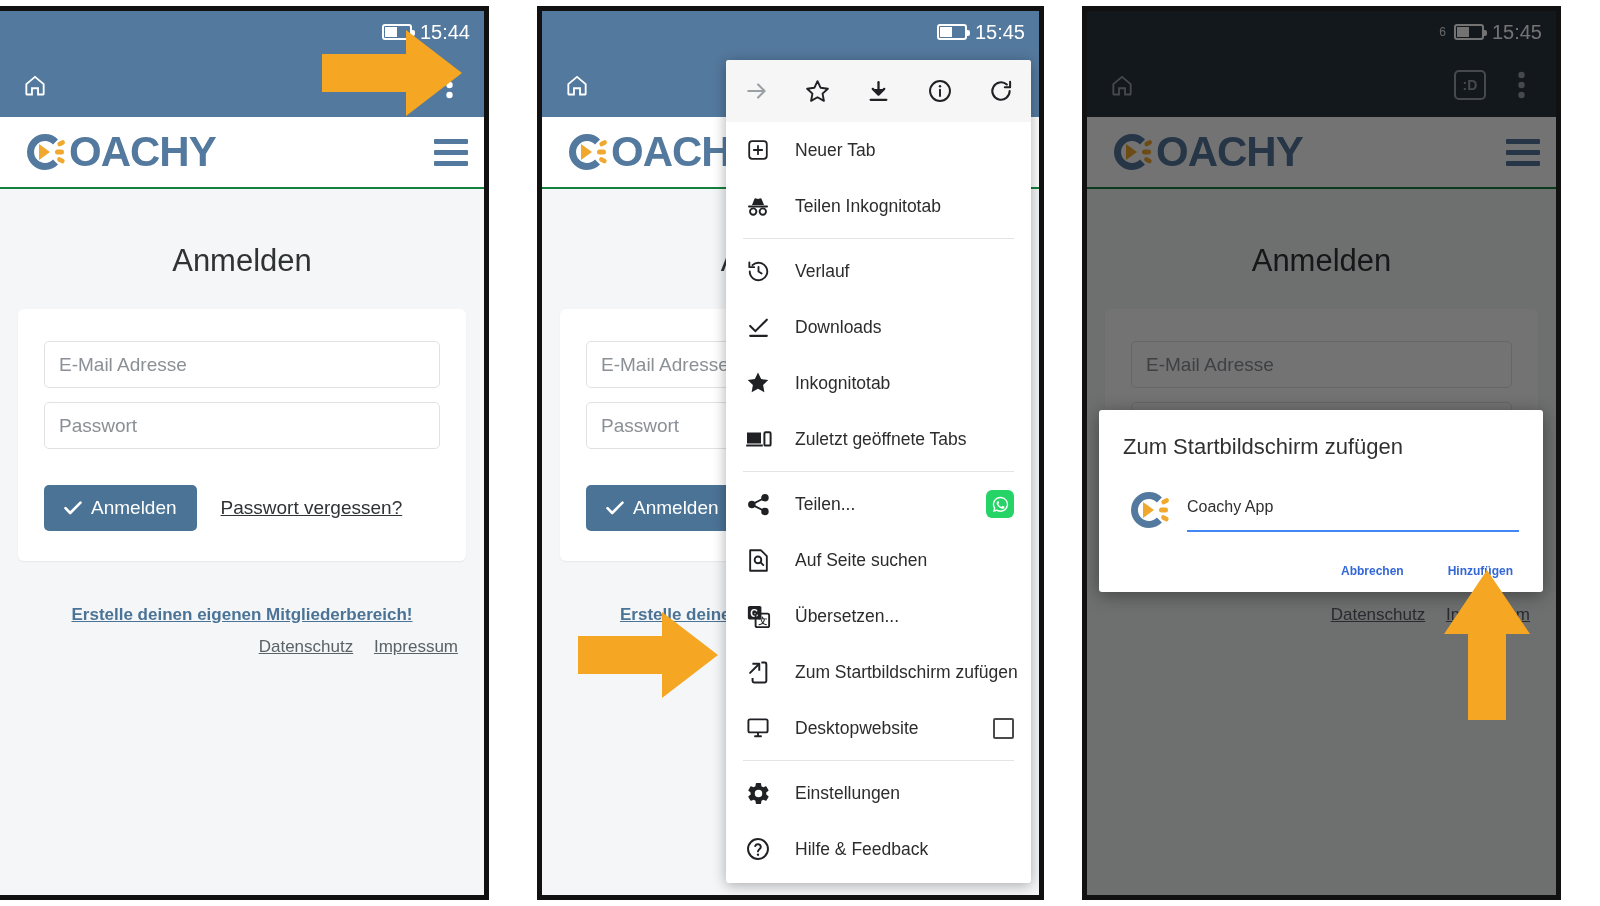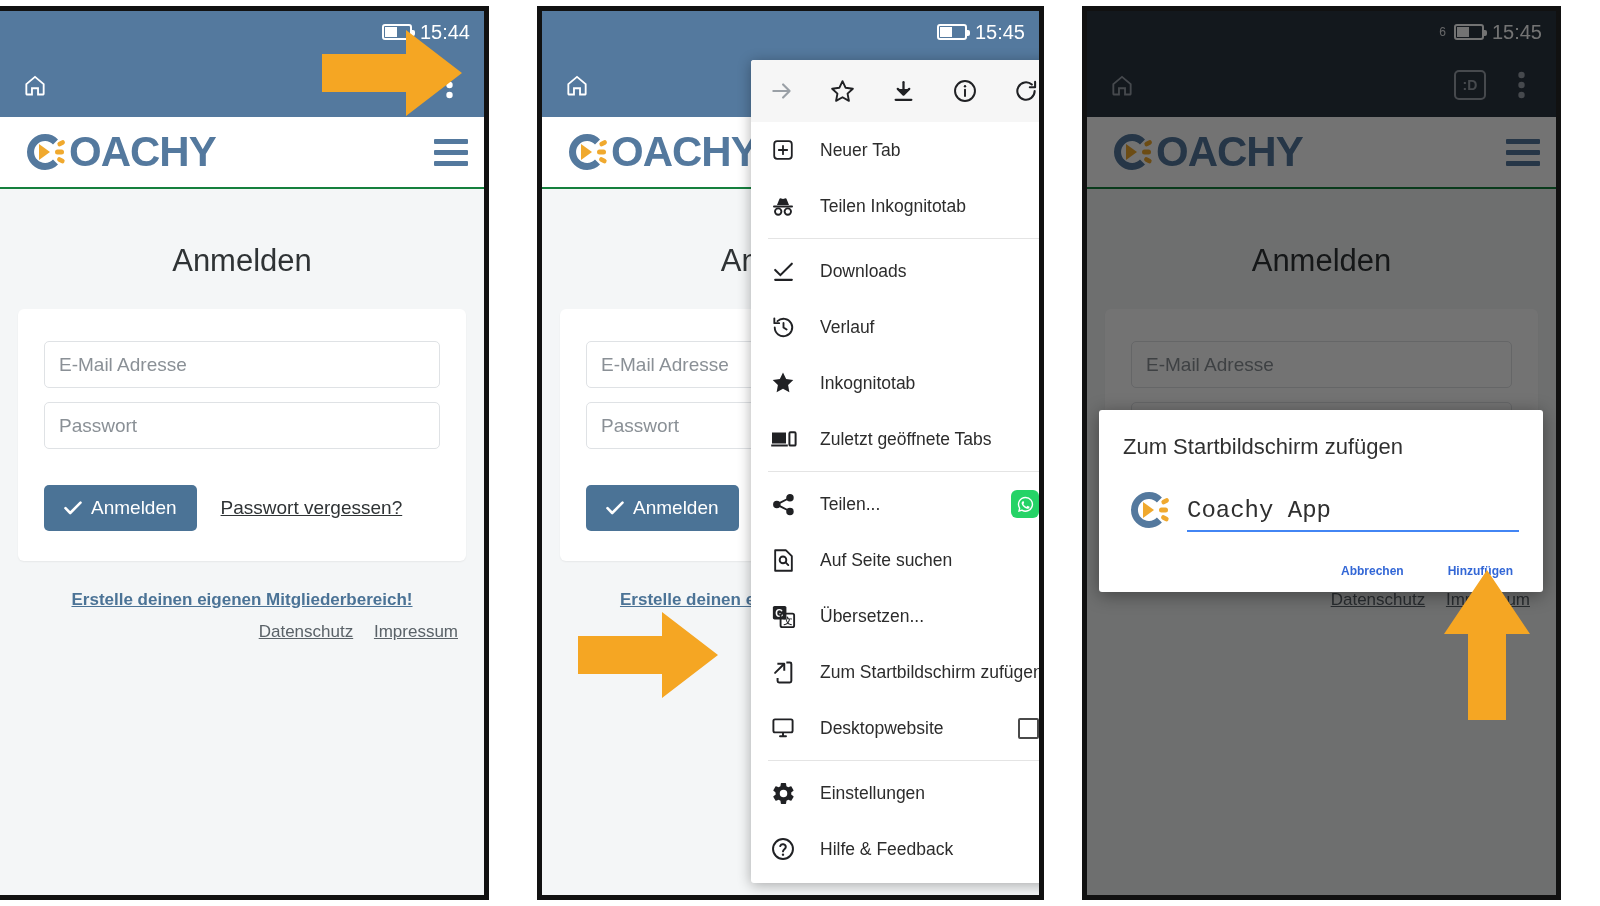--- a/index.html
+++ b/index.html
@@ -114,21 +114,21 @@
     font-size: 19px;
     display: flex; align-items: center; gap: 9px;
     cursor: pointer;
     font-family: "Liberation Sans", sans-serif;
   }
   .lnk-forgot {
     color: #2f3335; font-size: 19px;
     text-decoration: underline; cursor: pointer;
     white-space: nowrap;
   }
-  .footer-area { margin-top: 29px; padding: 0 18px; text-align: center; }
+  .footer-area { margin-top: 44px; padding: 0 18px; text-align: center; }
   .lnk-create {
     display: block; text-align: center;
     color: #4b7396; font-size: 17px; font-weight: bold;
     text-decoration: underline; cursor: pointer;
     white-space: nowrap;
   }
   .legal {
     margin-top: 12px; text-align: right; padding-right: 8px;
     font-size: 17px;
   }
@@ -138,21 +138,20 @@
   .chrome-menu {
     position: absolute;
     left: 184px; top: 49px;
     width: 305px;
     background: #ffffff;
     border-radius: 3px;
     box-shadow: 0 2px 14px rgba(0,0,0,.32);
     z-index: 40;
     padding-bottom: 6px;
     overflow: hidden;
-    margin-left: 25px;
   }
   .cm-toprow {
     display: flex; align-items: center; justify-content: space-around;
     height: 62px; background: #f6f6f6;
   }
   .cm-toprow .icon-btn { width: 42px; height: 42px; }
   .cm-item {
     display: flex; align-items: center;
     height: 56px; padding: 0 0 0 17px;
     font-size: 17.5px; color: #2c2c2c;
@@ -183,22 +182,22 @@
     box-shadow: 0 3px 18px rgba(0,0,0,.4);
     z-index: 50;
     padding: 24px 24px 14px 24px;
   }
   .dlg-title { font-size: 22px; color: #313131; margin-bottom: 28px; }
   .dlg-row { display: flex; align-items: flex-end; gap: 16px; padding-left: 4px; }
   .dlg-icon { width: 44px; height: 44px; flex: 0 0 44px; display:flex; align-items:center; justify-content:center; }
   .dlg-input {
     flex: 1 1 auto;
     border-bottom: 2px solid #4285f4;
-    padding-bottom: 6px;
-    font-size: 24px; color: #2f2f2f; font-family: Liberation Mono, monospace;
+    padding-bottom: 14px;
+    font-size: 16px; color: #2f2f2f;
   }
   .dlg-actions { display: flex; justify-content: flex-end; gap: 44px; margin-top: 32px; padding-right: 6px; }
   .dlg-btn { color: #3367d6; font-size: 12px; font-weight: bold; cursor: pointer; }
 
   
   .arrow { position: absolute; z-index: 60; pointer-events: none; }
   #arrow1 { left: 322px; top: 30px;  width: 140px; height: 86px; }
   #arrow2 { left: 578px; top: 612px; width: 140px; height: 86px; }
   #arrow3 { left: 1444px; top: 570px; width: 86px; height: 150px; }
 </style>
@@ -381,37 +380,37 @@
             <circle cx="17.8" cy="17.6" r="3.2" fill="none" stroke="#202124" stroke-width="1.9"></circle>
           </svg>
         </span>
         <span class="cm-label">Teilen Inkognitotab</span>
       </div>
 
       <div class="cm-sep"></div>
 
       <div class="cm-item">
         <span class="cm-ico">
-          <svg width="25" height="25" viewBox="0 0 24 24" fill="none" stroke="#202124" stroke-width="2" stroke-linecap="round">
-              <path d="M4 10.5 9 15.5 20 4.5"></path>
-              <path d="M4 20h16"></path>
-            </svg>
-        </span>
-        <span class="cm-label">Downloads</span>
-      </div>
-
-      <div class="cm-item">
-        <span class="cm-ico">
           <svg width="25" height="25" viewBox="0 0 24 24" fill="none" stroke="#202124" stroke-width="1.8" stroke-linecap="round">
               <path d="M3.6 12a8.4 8.4 0 1 0 2.6-6.1"></path>
               <path d="M3.2 3.2v4.6h4.6" stroke-linejoin="round"></path>
               <path d="M12 7.6V12l3 2"></path>
             </svg>
         </span>
         <span class="cm-label">Verlauf</span>
+      </div>
+
+      <div class="cm-item">
+        <span class="cm-ico">
+          <svg width="25" height="25" viewBox="0 0 24 24" fill="none" stroke="#202124" stroke-width="2" stroke-linecap="round">
+              <path d="M4 10.5 9 15.5 20 4.5"></path>
+              <path d="M4 20h16"></path>
+            </svg>
+        </span>
+        <span class="cm-label">Downloads</span>
       </div>
 
       <div class="cm-item">
         <span class="cm-ico">
           <svg width="26" height="26" viewBox="0 0 24 24">
               <path d="M12 2.4l2.9 6 6.6.9-4.8 4.6 1.2 6.6L12 17.4 6.1 20.5l1.2-6.6L2.5 9.3l6.6-.9z" fill="#202124"></path>
             </svg>
         </span>
         <span class="cm-label">Inkognitotab</span>
       </div>

